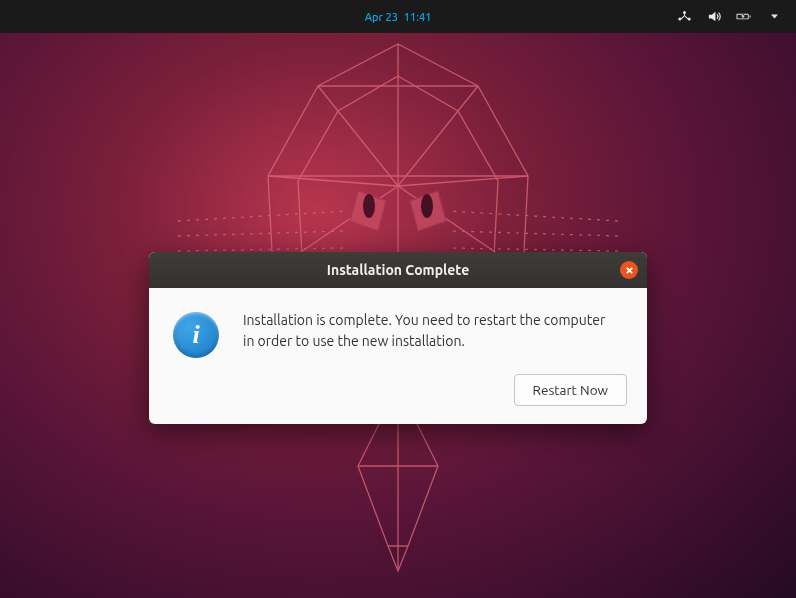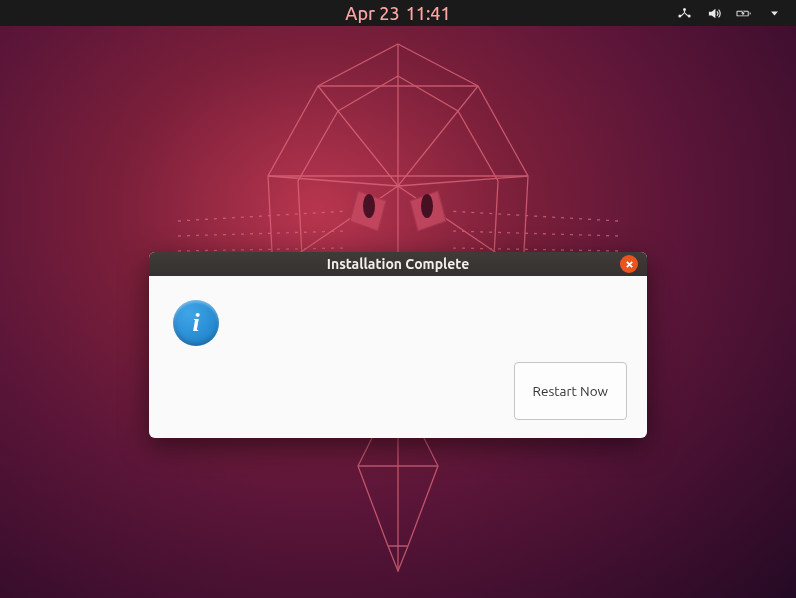--- a/index.html
+++ b/index.html
@@ -7,26 +7,26 @@
       width: 796px;
       height: 598px;
       font-family: Ubuntu, "Segoe UI", sans-serif;
       overflow: hidden;
       position: relative;
       background: radial-gradient(ellipse at 40% 35%, #b8354e 0%, #7a1f3a 30%, #5a1538 55%, #3d0e2e 80%, #240a24 100%);
     }
     .topbar {
       position: absolute;
       top: 0; left: 0; right: 0;
-      height: 26px;
+      height: 33px;
       background: #1a1a1a;
-      color: #fca5a5;
-      display: flex;
-      align-items: center;
-      font-size: 18px;
+      color: #0ea5e9;
+      display: flex;
+      align-items: center;
+      font-size: 11px;
       font-weight: 500;
       z-index: 10;
     }
     .topbar-center {
       position: absolute;
       left: 50%;
       transform: translateX(-50%);
       display: flex;
       gap: 6px;
     }
@@ -59,21 +59,21 @@
       top: 252px;
       left: 50%;
       transform: translateX(-50%);
       width: 498px;
       background: #fafafa;
       border-radius: 6px;
       box-shadow: 0 8px 28px rgba(0,0,0,0.5);
       overflow: hidden;
     }
     .dialog-titlebar {
-      height: 24px;
+      height: 36px;
       background: linear-gradient(#3f3b38, #343130);
       display: flex;
       align-items: center;
       justify-content: center;
       position: relative;
       color: #f2f0ed;
       font-size: 14px;
       font-weight: 600;
     }
     .close-btn {
@@ -123,21 +123,21 @@
     }
     .dialog-actions {
       display: flex;
       justify-content: flex-end;
       padding: 0 20px 18px 20px;
     }
     .btn {
       background: #fdfdfd;
       border: 1px solid #c5c5c5;
       border-radius: 4px;
-      padding: 20px 18px;
+      padding: 7px 18px;
       font-size: 13.5px;
       color: #333;
       cursor: pointer;
       font-family: inherit;
       margin-left: 42px;
     }
   </style>
 </head>
 <body>
 
@@ -192,17 +192,18 @@
   <div class="dialog-titlebar">
     <span>Installation Complete</span>
     <div class="close-btn">
       <svg viewBox="0 0 10 10" width="9" height="9">
           <path d="M2 2l6 6M8 2l-6 6"></path>
         </svg>
     </div>
   </div>
   <div class="dialog-body">
     <div class="info-icon">i</div>
+    <div class="dialog-message">Installation is complete. You need to restart the computer in order to use the new installation.</div>
   </div>
   <div class="dialog-actions">
     <button class="btn">Restart Now</button>
   </div>
 </div>
 
 </body></html>

